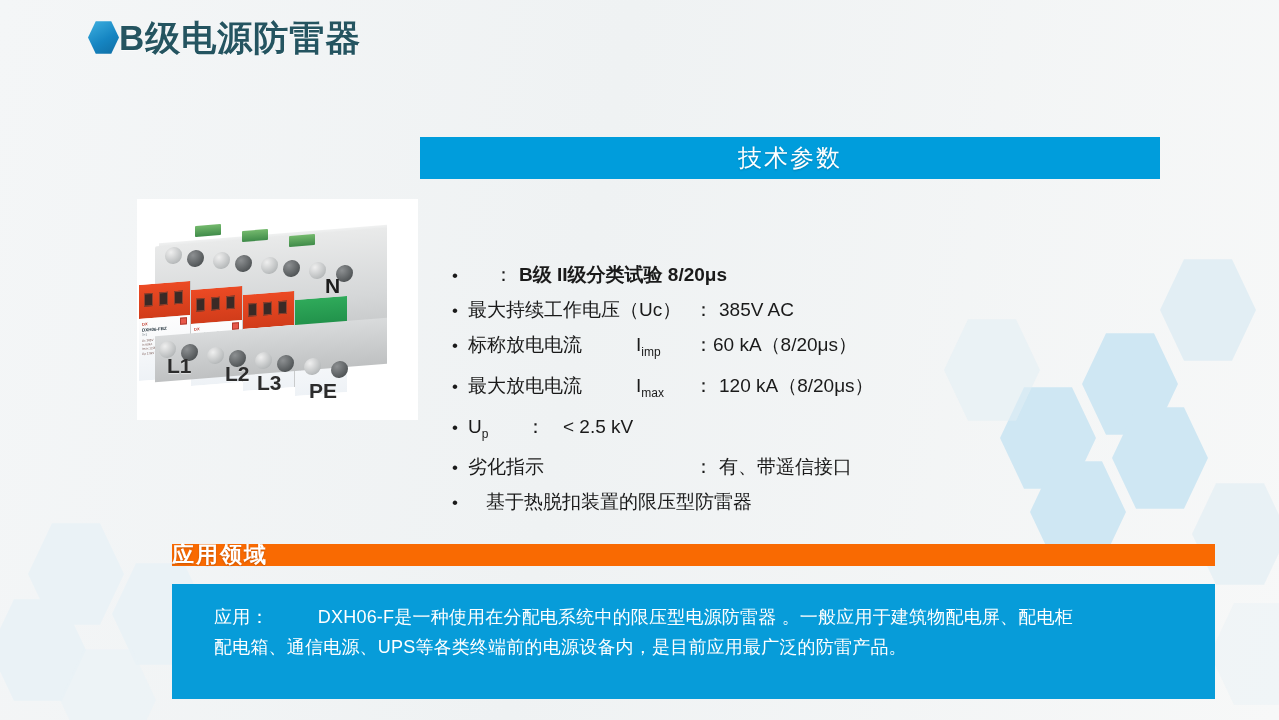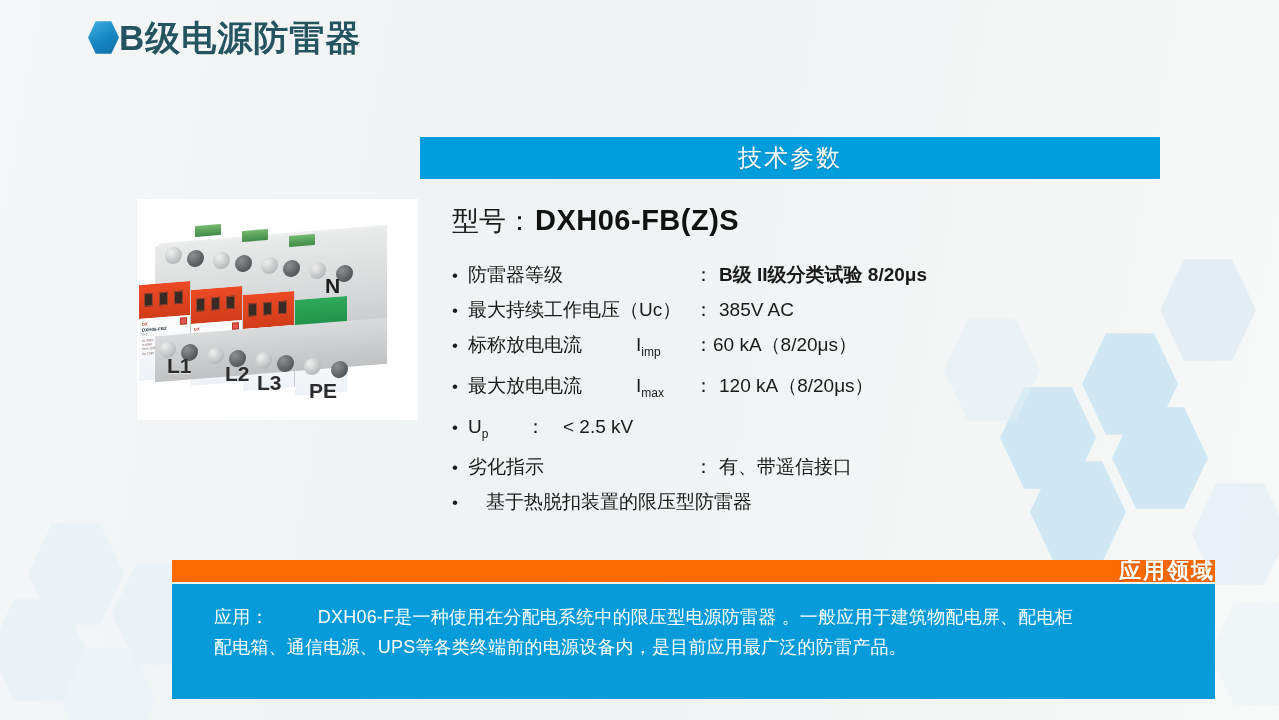--- a/index.html
+++ b/index.html
@@ -148,21 +148,21 @@
   .spec .name { display:inline-block; }
   .spec .sym  { display:inline-block; }
   .spec .val  { display:inline-block; }
   .spec .bold { font-weight: bold; }
   .sub { font-size: 12px; vertical-align: sub; }
 
   
   .app-header {
     position:absolute; left: 172px; top: 544px; width: 1043px; height: 22px;
     background: #f96a02;
-    display:flex; align-items:center; justify-content:flex-end;margin-top:16px;
+    display:flex; align-items:center; justify-content:flex-start;
   }
   .app-header-text {
     color:#ffffff; font-size: 22px; font-weight: bold; letter-spacing: 2px;
     text-shadow: 0 1px 2px rgba(0,0,0,.2);
   }
   .app-body {
     position:absolute; left: 172px; top: 584px; width: 1043px; height: 115px;
     background: #079cd9;
     padding: 18px 14px 0 42px;
   }
@@ -286,30 +286,25 @@
       <div class="screw" style="left:167px; top:159px;"></div>
       <div class="screw dark" style="left:194px; top:162px;"></div>
 
       <div class="polelabel" style="left:30px; top:155px;">L1</div>
       <div class="polelabel" style="left:88px; top:163px;">L2</div>
       <div class="polelabel" style="left:120px; top:172px;">L3</div>
       <div class="polelabel" style="left:172px; top:180px;">PE</div>
     </div>
   </div>
 
-  <div class="model-line">
-    <span class="model-label">型号：</span>
-    <span class="model-value">DXH06-FB(Z)S</span>
-  </div>
 
   <div class="specs">
 
     <div class="spec">
       <span class="dot">•</span>
-      <span class="name" style="width:200px">防雷器等级</span>
       <span class="sym" style="width:26px"></span>
       <span>：</span>
       <span class="val bold" style="margin-left:6px">B级  II级分类试验 8/20μs</span>
     </div>
 
     <div class="spec">
       <span class="dot">•</span>
       <span class="name" style="width:200px">最大持续工作电压（Uc）</span>
       <span class="sym" style="width:26px"></span>
       <span>：</span>

